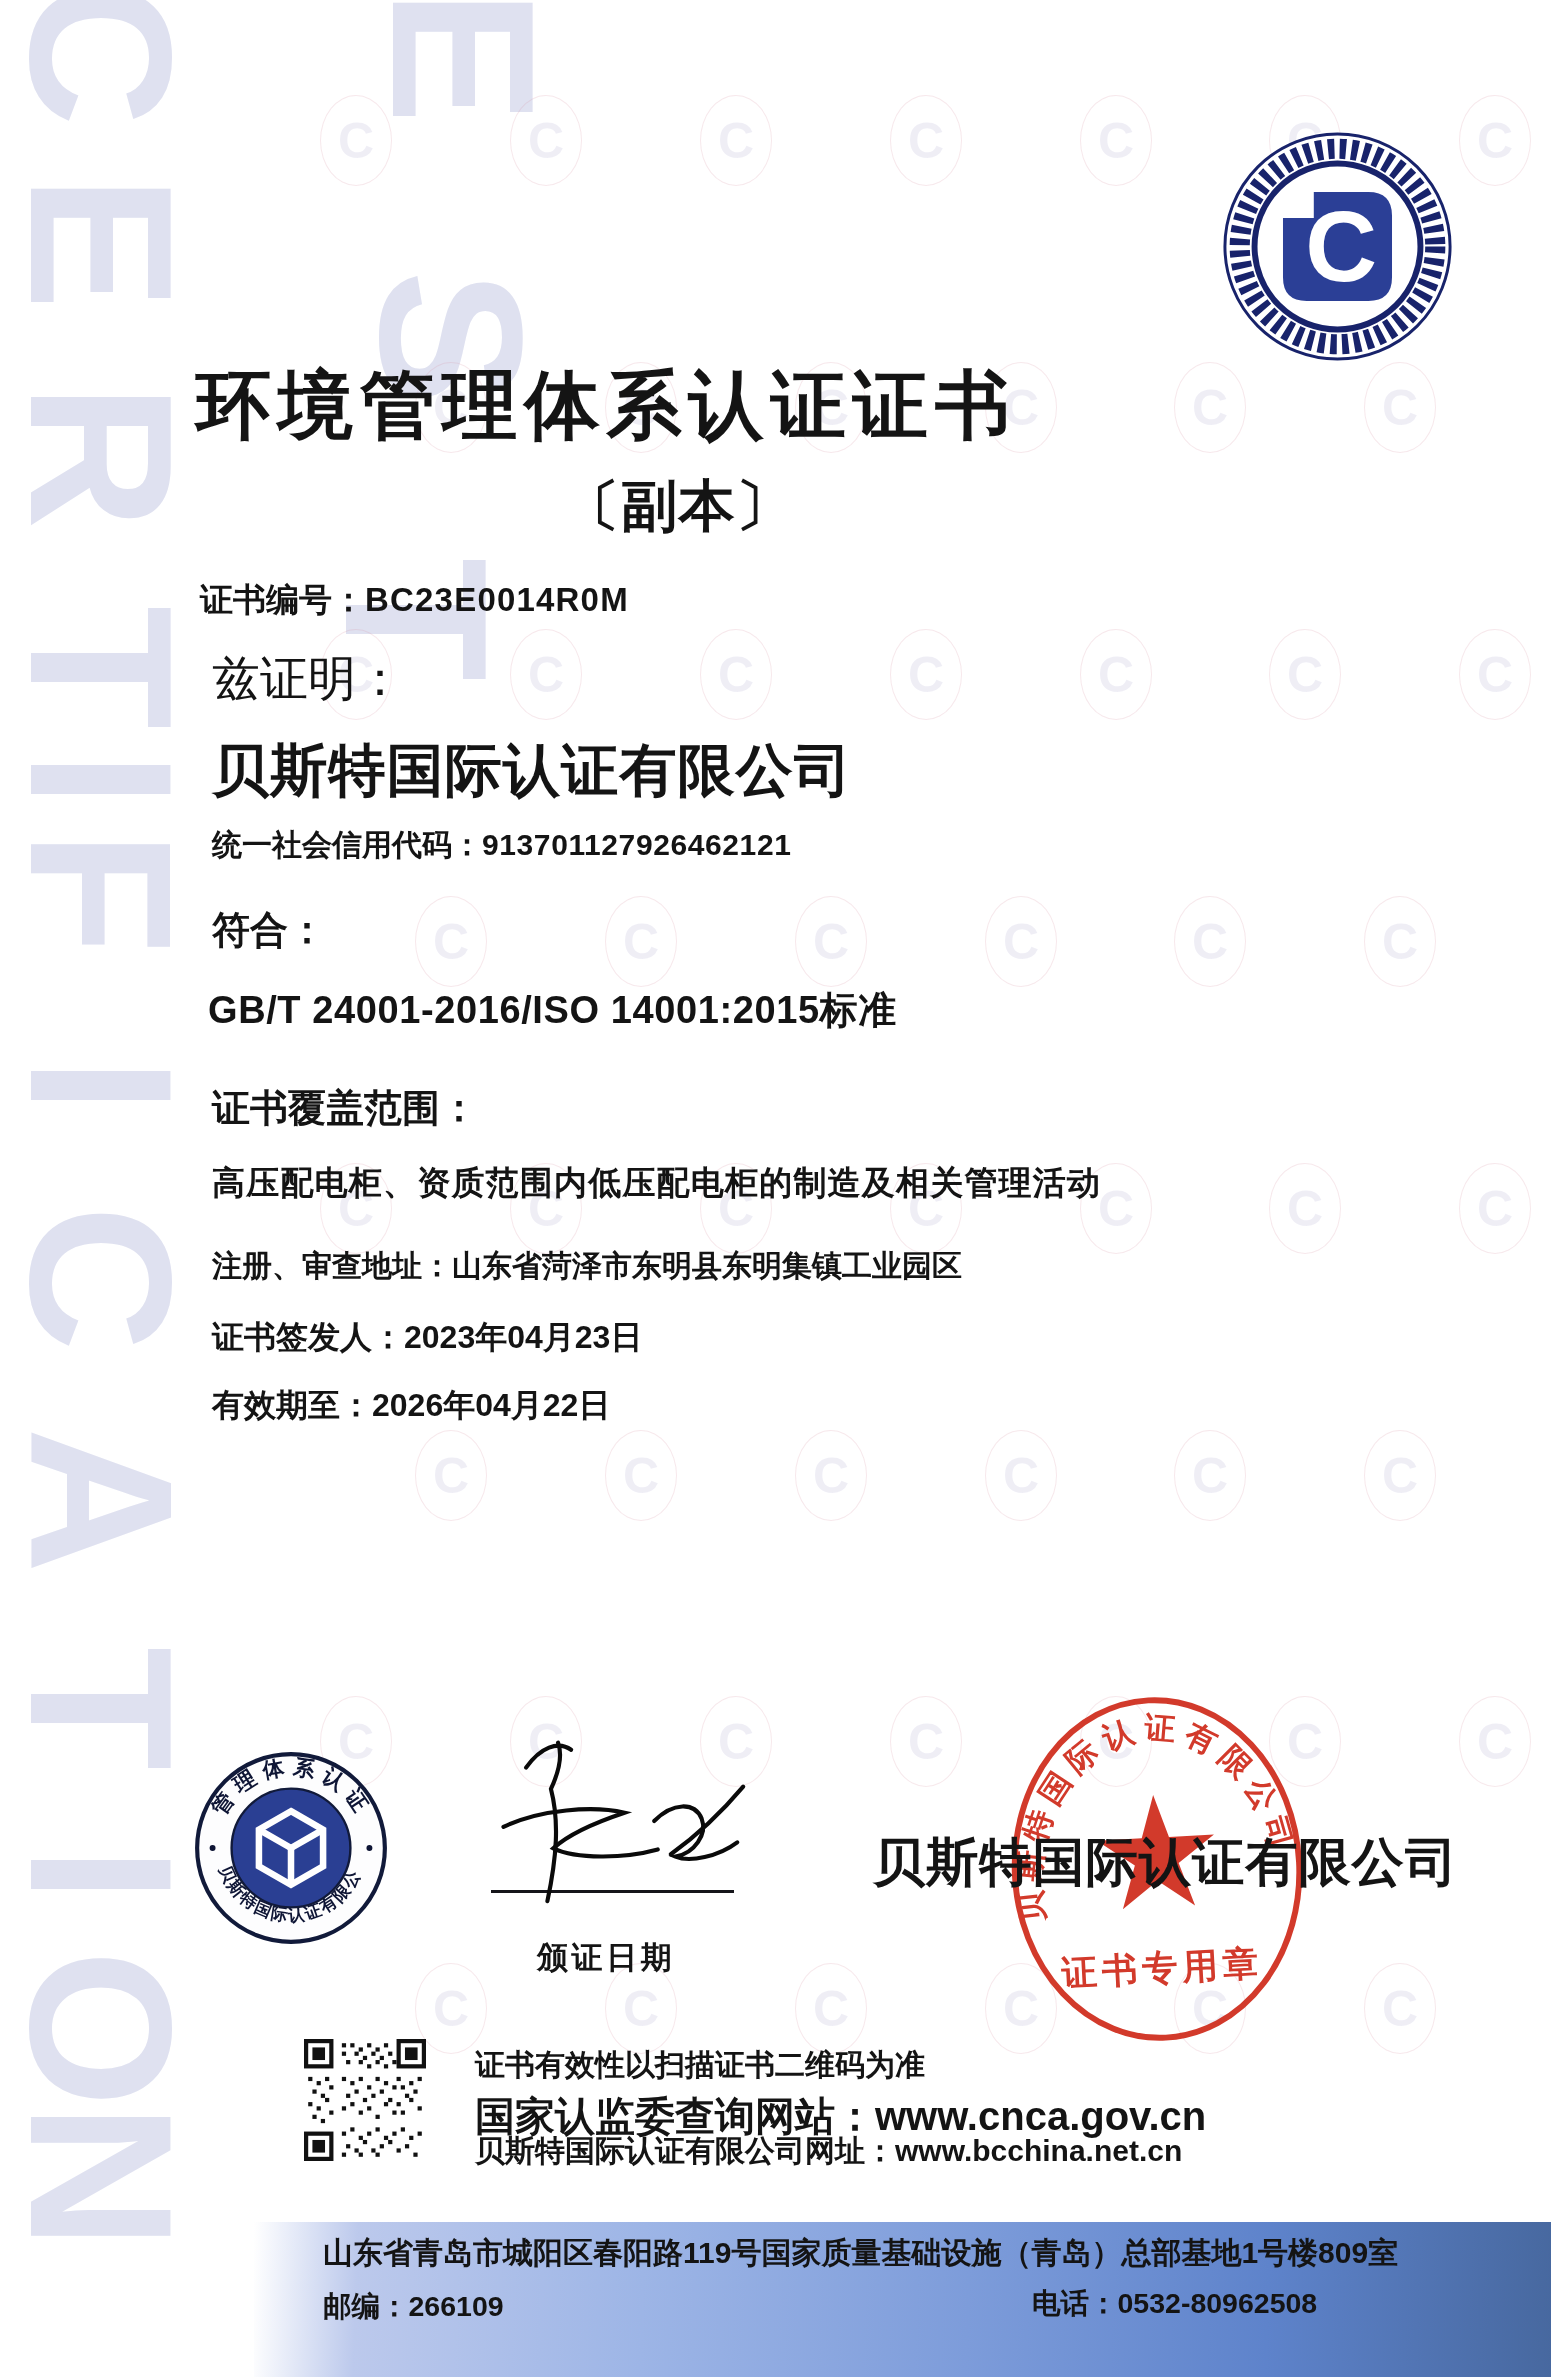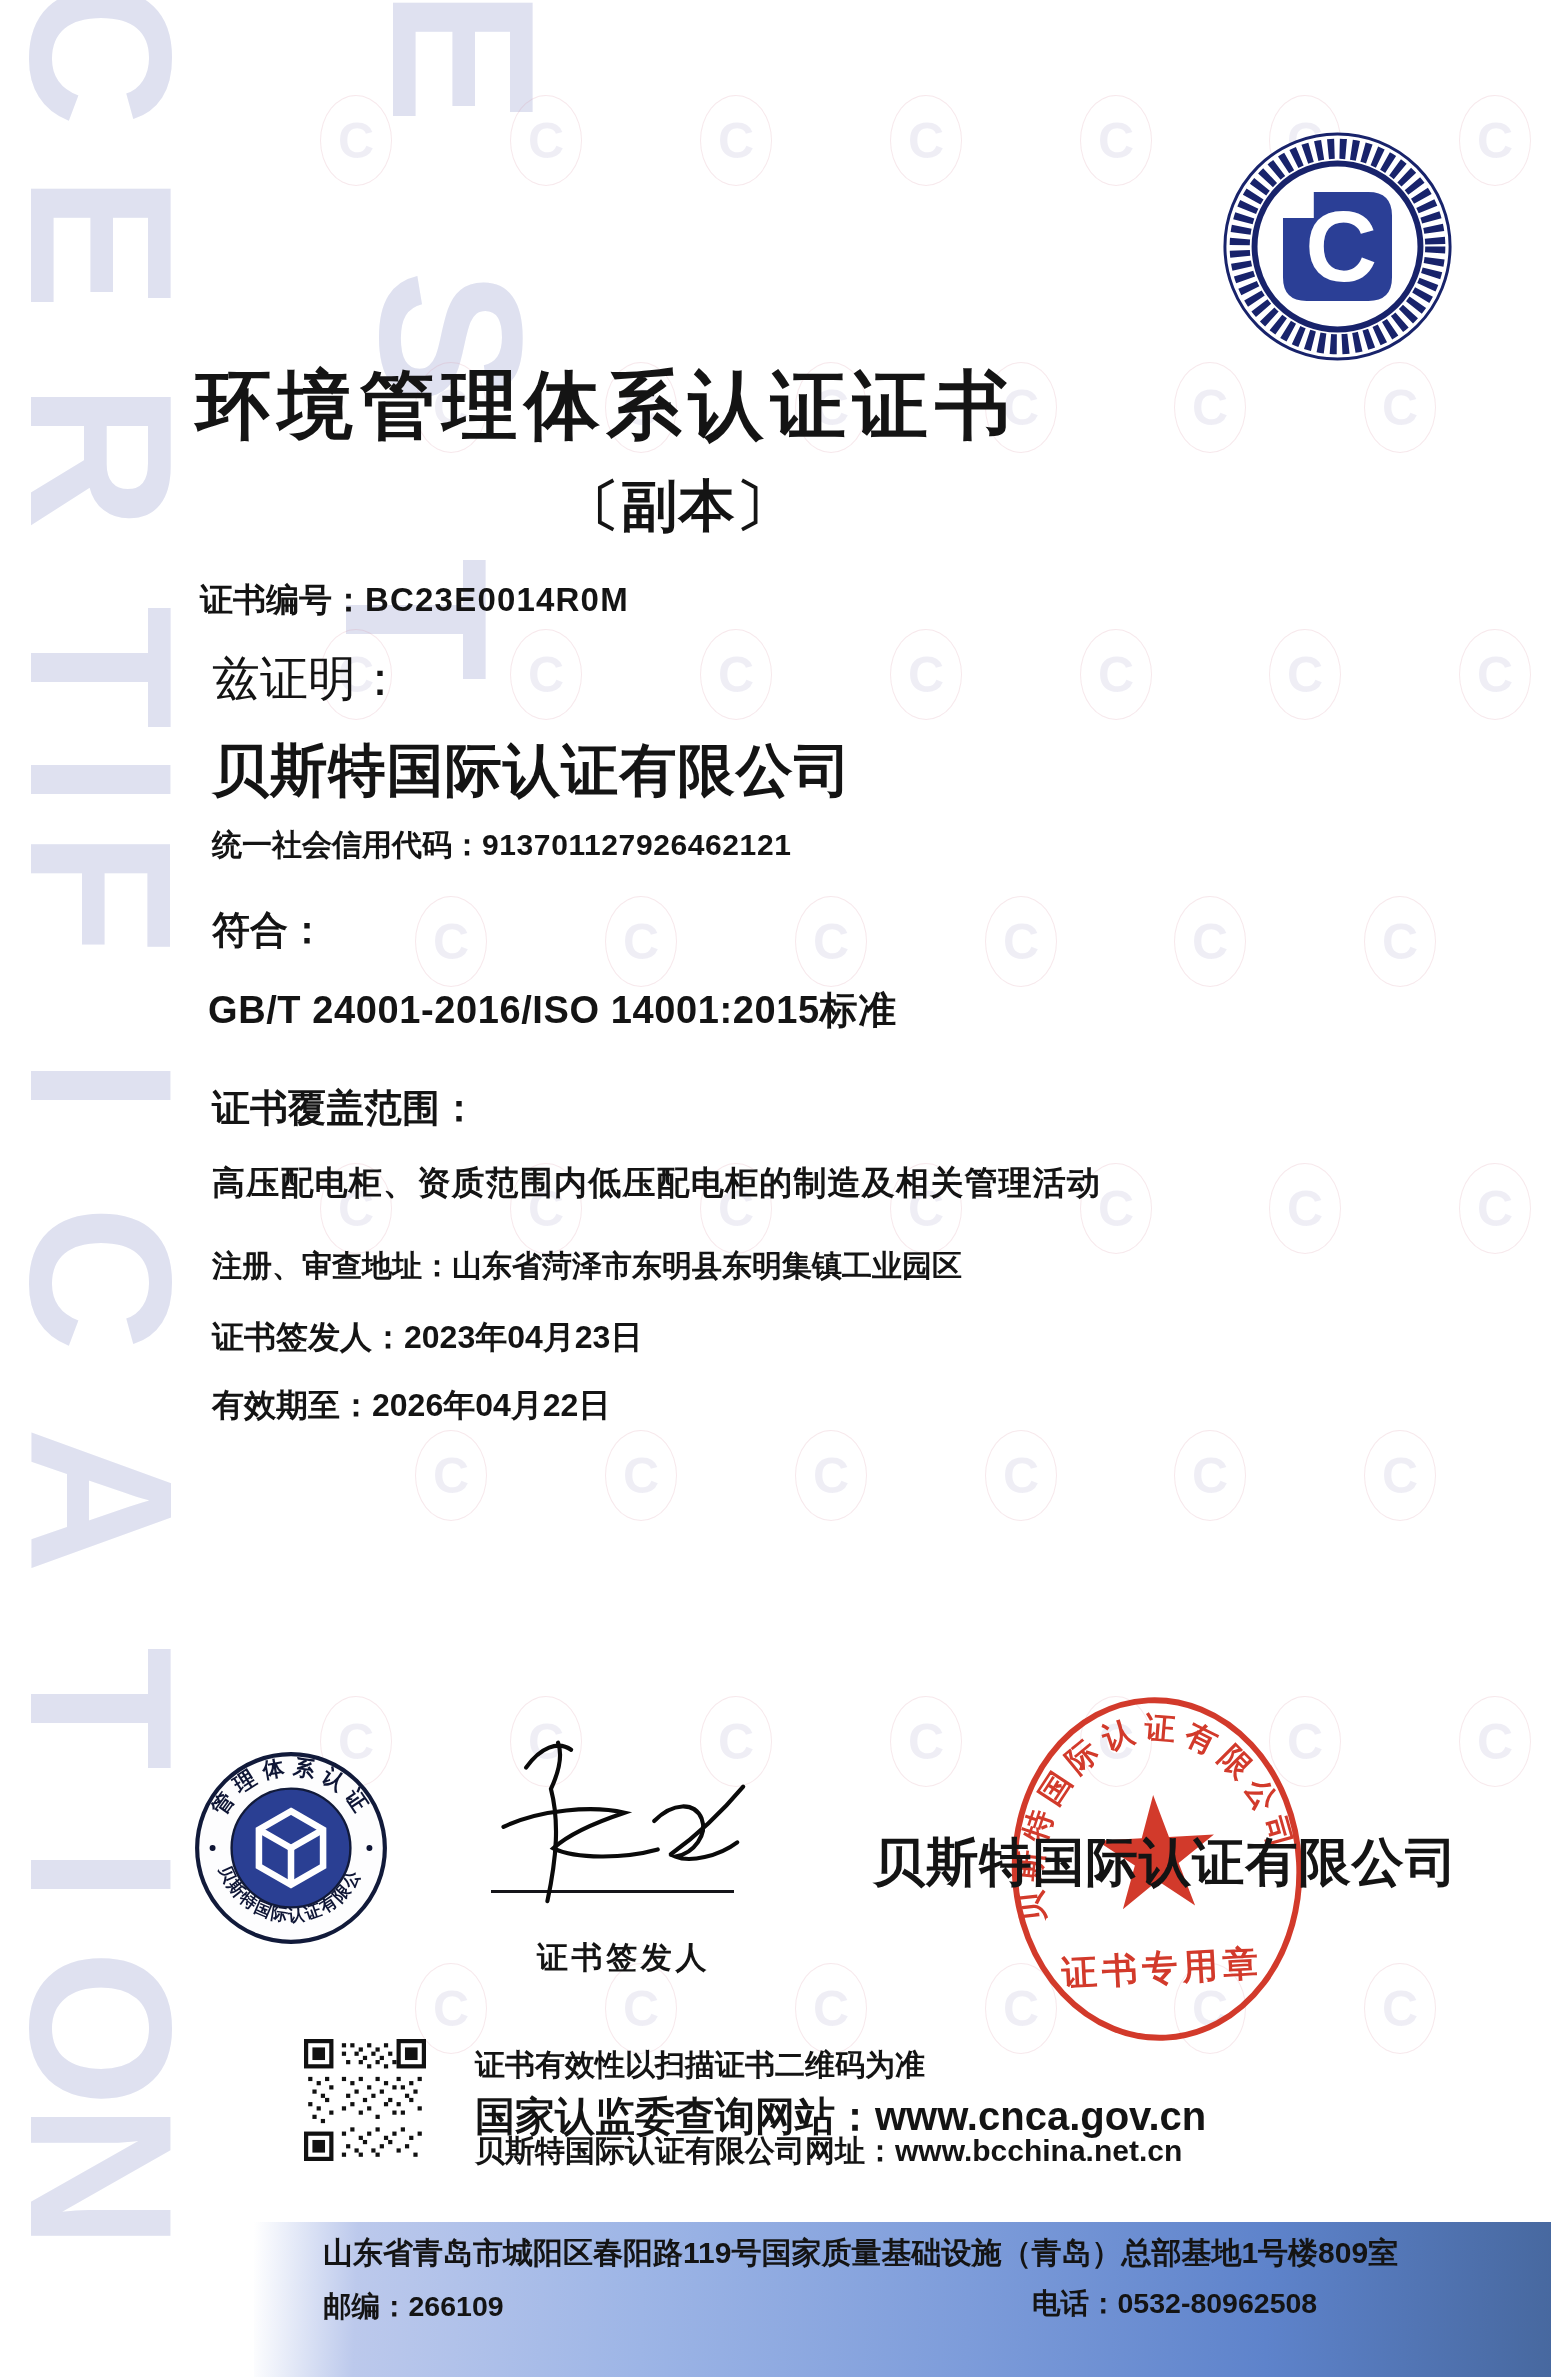--- a/index.html
+++ b/index.html
@@ -199,21 +199,21 @@
   <svg class="svgabs z4" style="left:469px; top:1732px;" width="279" height="178" viewBox="0 0 470 300">
     <g stroke="#0a0a0a" stroke-width="7" fill="none" stroke-linecap="round">
       <path d="M96 60 C120 26 150 14 172 30"></path>
       <path d="M150 18 C158 40 150 70 138 96 C152 150 148 210 132 285"></path>
       <path d="M58 160 C120 130 210 124 262 136 C214 152 170 170 142 196 C180 214 260 214 318 198"></path>
       <path d="M312 150 C344 118 380 118 392 146 C402 172 380 204 348 210 C372 220 420 210 452 186"></path>
       <path d="M340 206 C390 170 430 130 462 92"></path>
     </g>
   </svg>
   <div class="sig-line"></div>
-  <div class="row sig-label z3">证书签发人</div>
+  <div class="row sig-label z3">颁证日期</div>
 
   <svg class="svgabs z4" style="left:997px; top:1685px; opacity:.92;" width="320" height="368" viewBox="-270 -310 540 620">
     <g transform="rotate(-3)">
       <ellipse rx="240" ry="285" fill="none" stroke="#cf2a1a" stroke-width="10"></ellipse>
       <defs>
         <path id="stampArc" d="M -192 85 A 198 245 0 1 1 192 85"></path>
       </defs>
       <text font-size="52" font-weight="bold" fill="#cf2a1a" letter-spacing="13" font-family="Liberation Sans, sans-serif">
         <textPath href="#stampArc" startOffset="1%">贝斯特国际认证有限公司</textPath>
       </text>

